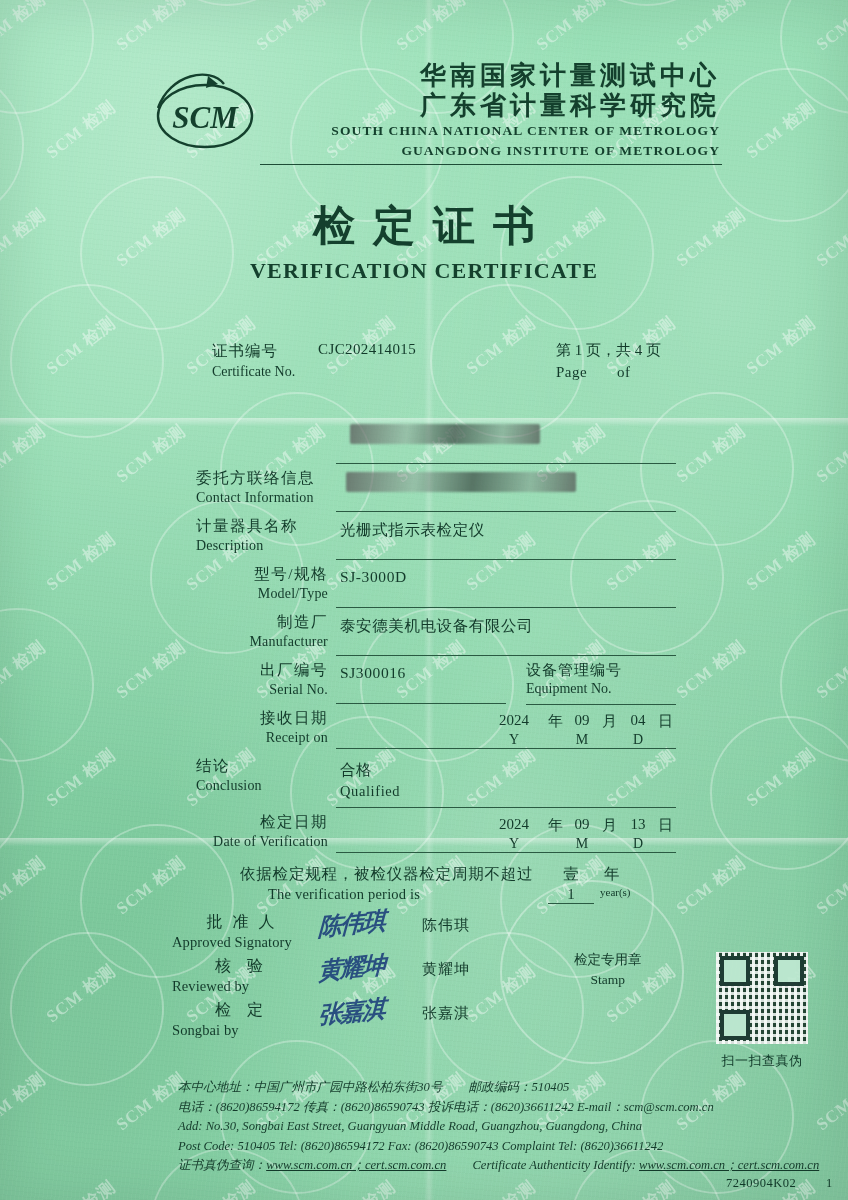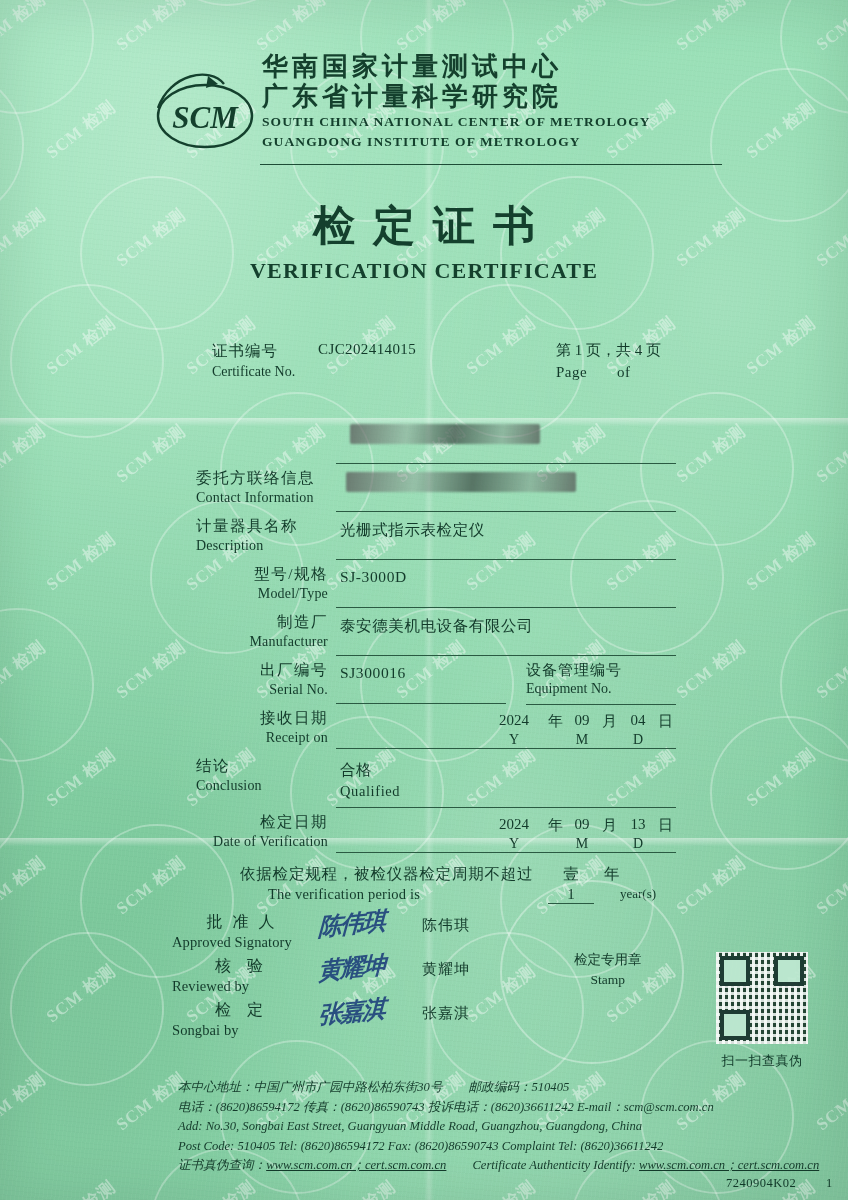--- a/index.html
+++ b/index.html
@@ -99,23 +99,23 @@
     position: absolute;
     left: 0;
     top: 12px;
     width: 110px;
     height: 92px;
   }
   .logo svg { display:block; }
   .head-text {
     position: absolute;
     left: 112px;
-    top: 0;
+    top: 9px;
     width: 458px;
-    text-align: left;
+    text-align: right;
   }
   .cn-title1, .cn-title2 {
     font-family: "Liberation Serif", serif;
     font-weight: bold;
     font-size: 26px;
     letter-spacing: 4px;
     color: #14402d;
     line-height: 1.15;
   }
   .en-title1, .en-title2 {
@@ -329,22 +329,21 @@
   .period .unit-cn {
     position: absolute;
     left: 408px;
     top: 0;
     font-size: 15.5px;
   }
   .period .unit-en {
     position: absolute;
     left: 404px;
     top: 22px;
-    font-size: 13px;
-    margin-left: 20px;
+    font-size: 11px;
   }
 
   
   .sigs {
     position: absolute;
     left: 172px;
     top: 912px;
     width: 330px;
   }
   .sigrow {

